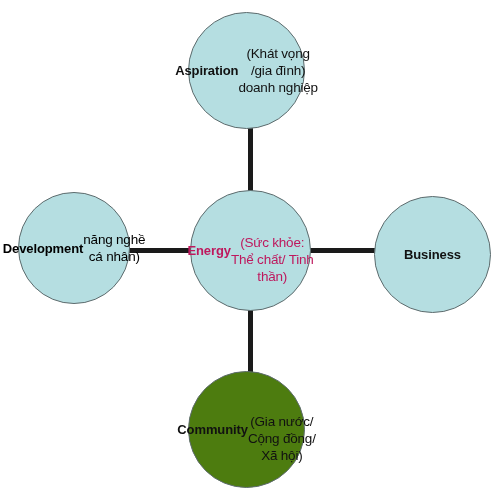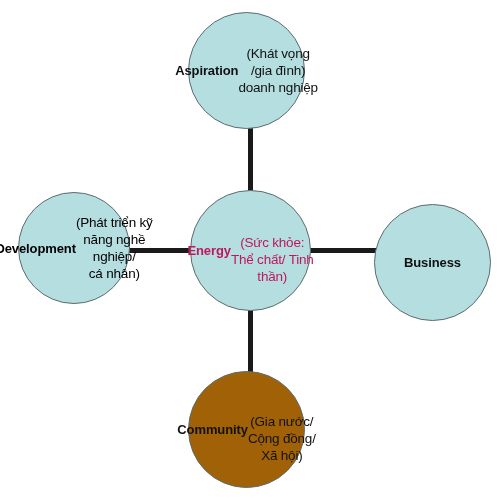--- a/index.html
+++ b/index.html
@@ -66,21 +66,21 @@
     left: 188px; top: 12px;
     width: 117px; height: 117px;
   }
   
   #node-development {
     left: 18px; top: 192px;
     width: 112px; height: 112px;
   }
   
   #node-business {
-    left: 374px; top: 204px;
+    left: 374px; top: 196px;
     width: 117px; height: 117px;
   }
   
   #node-community {
     left: 188px; top: 371px;
     width: 117px; height: 117px;
   }
 
   
   #connector-top {
@@ -115,43 +115,41 @@
     <span class="node-body">
         <span class="line">(Khát vọng</span>
         <span class="line">/gia đình)</span>
         <span class="line">doanh nghiệp</span>
       </span>
   </div>
 
   <div class="node" id="node-development" style="background: rgb(181, 222, 225); border-color: rgb(93, 107, 109); color: #000000;">
     <span class="node-title">Development</span>
     <span class="node-body">
-        <span class="line">(Phát triển kỹ</span>
         <span class="line">năng nghề</span>
-        <span class="line">nghiệp/</span>
         <span class="line">cá nhân)</span>
       </span>
   </div>
 
   <div class="node gap" id="node-energy" style="background: rgb(181, 222, 225); border-color: rgb(93, 107, 109); color: #be185d;">
     <span class="node-title">Energy</span>
     <span class="node-body">
         <span class="line">(Sức khỏe:</span>
         <span class="line">Thể chất/ Tinh</span>
         <span class="line">thần)</span>
       </span>
   </div>
 
   <div class="node gap" id="node-business" style="background: rgb(181, 222, 225); border-color: rgb(93, 107, 109); color: rgb(17, 17, 17);">
     <span class="node-title">Business</span>
     <span class="node-body">
       </span>
   </div>
 
-  <div class="node gap" id="node-community" style="background: #a16207; border-color: rgb(93, 107, 109); color: rgb(17, 17, 17);">
+  <div class="node gap" id="node-community" style="background: #4d7c0f; border-color: rgb(93, 107, 109); color: rgb(17, 17, 17);">
     <span class="node-title">Community</span>
     <span class="node-body">
         <span class="line">(Gia nước/</span>
         <span class="line">Cộng đồng/</span>
         <span class="line">Xã hội)</span>
       </span>
   </div>
 
 </div>
 

